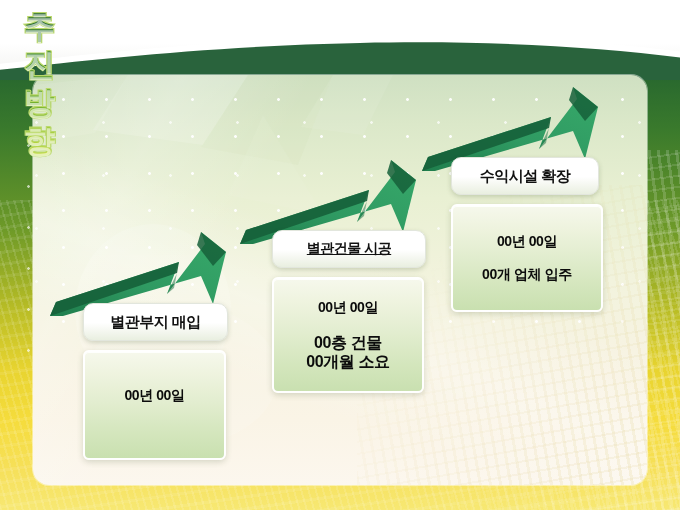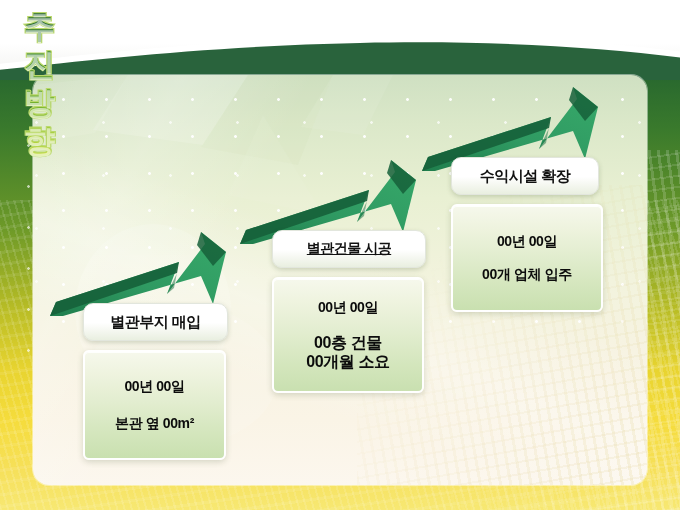--- a/index.html
+++ b/index.html
@@ -360,23 +360,20 @@
       <polygon points="0,84 6,70 129,30 127,41" fill="#16603a" opacity="0.9"></polygon>
       <polygon points="151,0 176,20 163,34 147,13" fill="#16603a" opacity="0.85"></polygon>
       <polygon points="117,62 127,41 129,30 124,56" fill="#1a6f42" opacity="0.5"></polygon>
     </svg>
   </div>
 
   <div class="step" id="step-1">
     <div class="step-head">별관부지 매입</div>
     <div class="step-body">
       <span class="step-date">00년 00일</span>
-      <span class="step-lines">
-        <span class="step-line">본관 옆 00m²</span>
-      </span>
     </div>
   </div>
 
   <div class="step" id="step-2">
     <div class="step-head">별관건물 시공</div>
     <div class="step-body">
       <span class="step-date">00년 00일</span>
       <span class="step-lines">
         <span class="step-line">00층 건물</span>
         <span class="step-line">00개월 소요</span>

